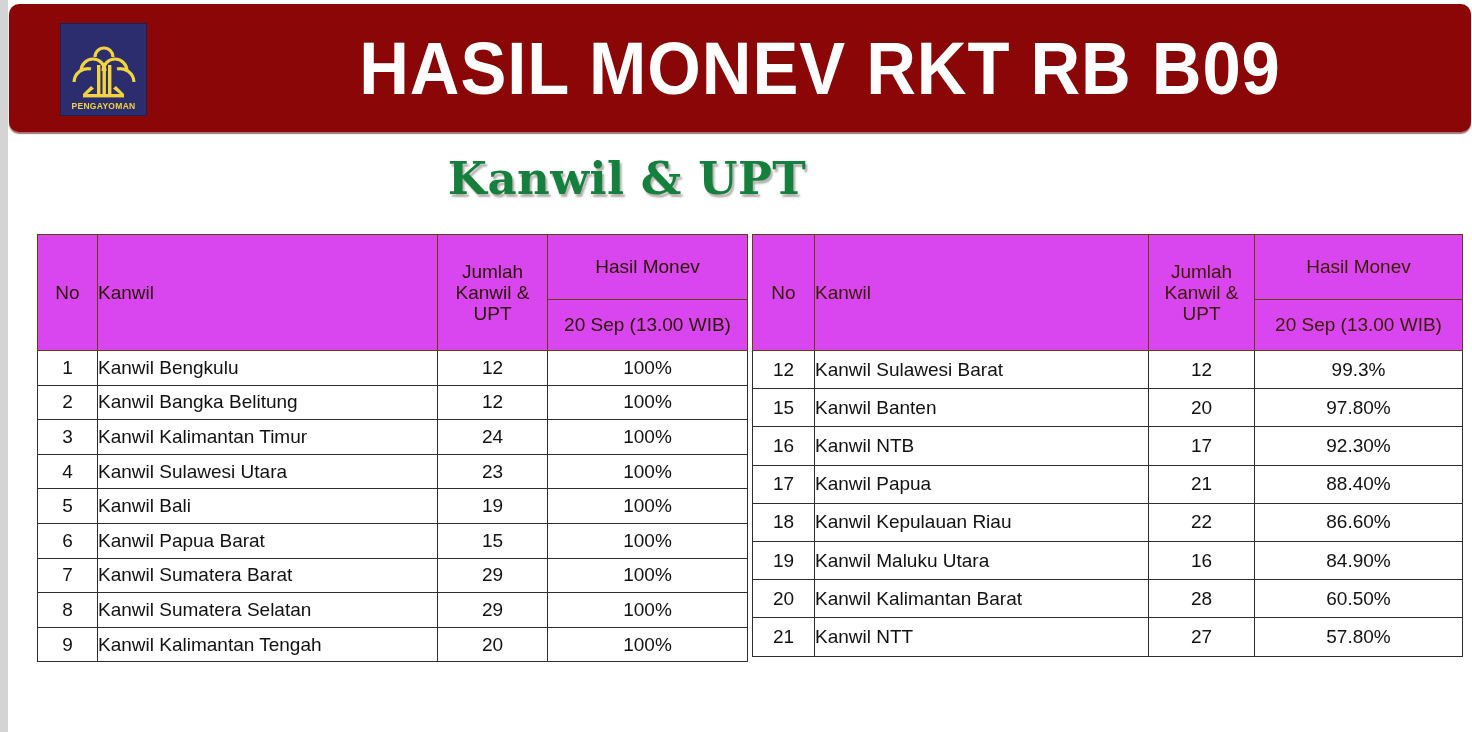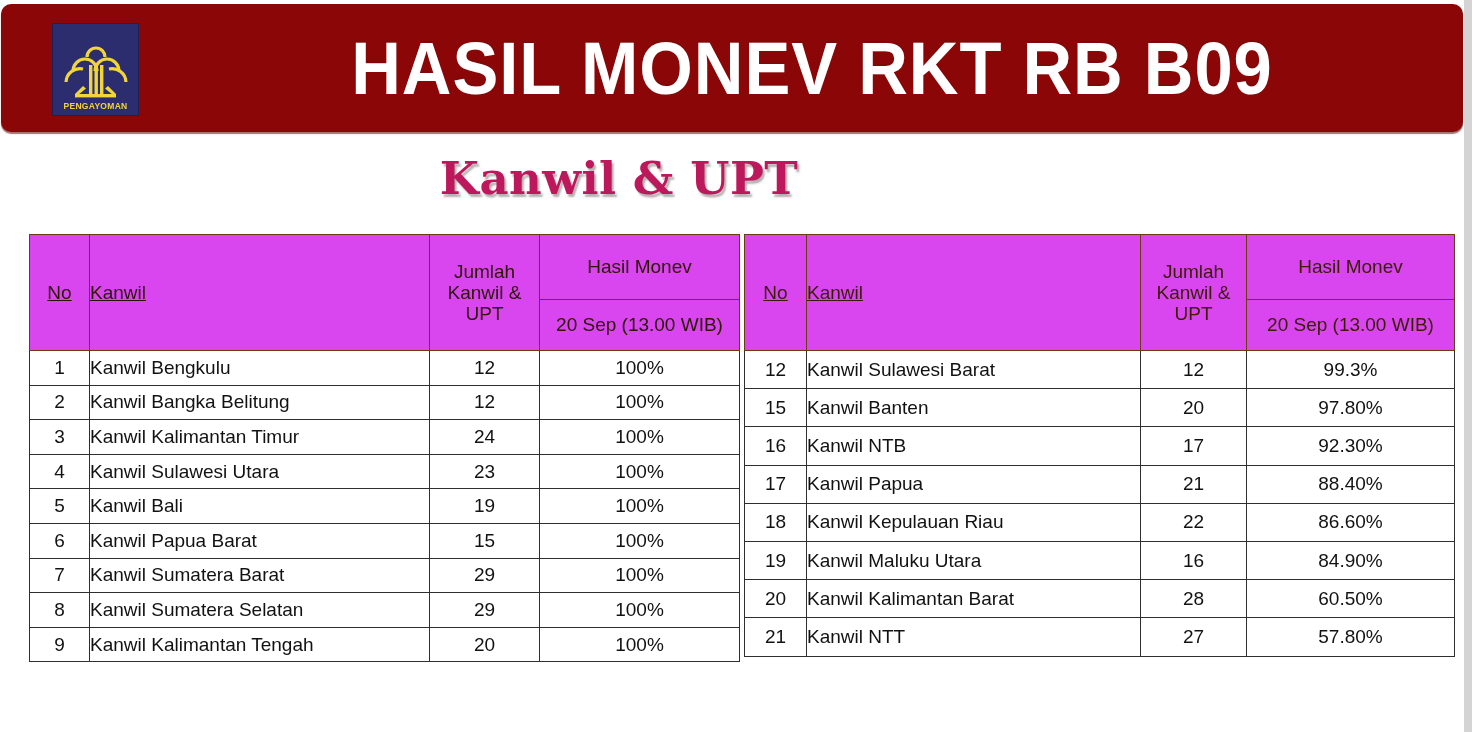--- a/index.html
+++ b/index.html
@@ -5,21 +5,21 @@
   * { box-sizing: border-box; }
   html, body {
     margin: 0; padding: 0;
     width: 1472px; height: 732px;
     background: #d4d4d4;
     font-family: "Liberation Sans", sans-serif;
     overflow: hidden;
   }
   #slide {
     position: absolute;
-    left: 0; top: 0;
+    left: 8px; top: 0;
     width: 1464px; height: 732px;
     background: #ffffff;
   }
 
   
   #banner {
     position: absolute;
     left: 1px; top: 4px;
     width: 1462px; height: 128px;
     background: #8b0707;
@@ -50,21 +50,21 @@
   }
 
   
   #subtitle {
     position: absolute;
     left: 0; top: 152px; width: 1238px;
     text-align: center;
     font-family: "DejaVu Serif", "Liberation Serif", serif;
     font-weight: bold;
     font-size: 45px;
-    color: #be185d;
+    color: #15803d;
     letter-spacing: 0.5px;
     text-shadow: 2px 3px 2px rgba(120,110,110,0.55);
   }
 
   
   .tbl-wrap { position: absolute; top: 234px; }
   #tbl-left  { left: 29px;  width: 711px; }
   #tbl-right { left: 744px; width: 711px; }
 
   table.mtbl {
@@ -88,21 +88,21 @@
   }
   .c-no    { width: 60px;  text-align: center; }
   .c-name  { text-align: left; padding-left: 8px; }
   .c-jml   { width: 110px; text-align: center; }
   .c-hasil { width: 200px; text-align: center; }
 
   #tbl-right .c-no    { width: 62px; }
   #tbl-right .c-jml   { width: 106px; }
   #tbl-right .c-hasil { width: 208px; }
 
-  thead th.c-no, thead th.c-name { height: 101px; text-decoration: underline; }
+  thead th.c-no, thead th.c-name { height: 101px; }
   thead th.c-jml { height: 101px; }
   .hm-top {
     height: 65px;
     display: flex; align-items: center; justify-content: center;
     border-bottom: 1.5px solid #6b3b10;
   }
   .hm-bot {
     height: 50px;
     display: flex; align-items: center; justify-content: center;
     white-space: nowrap;

